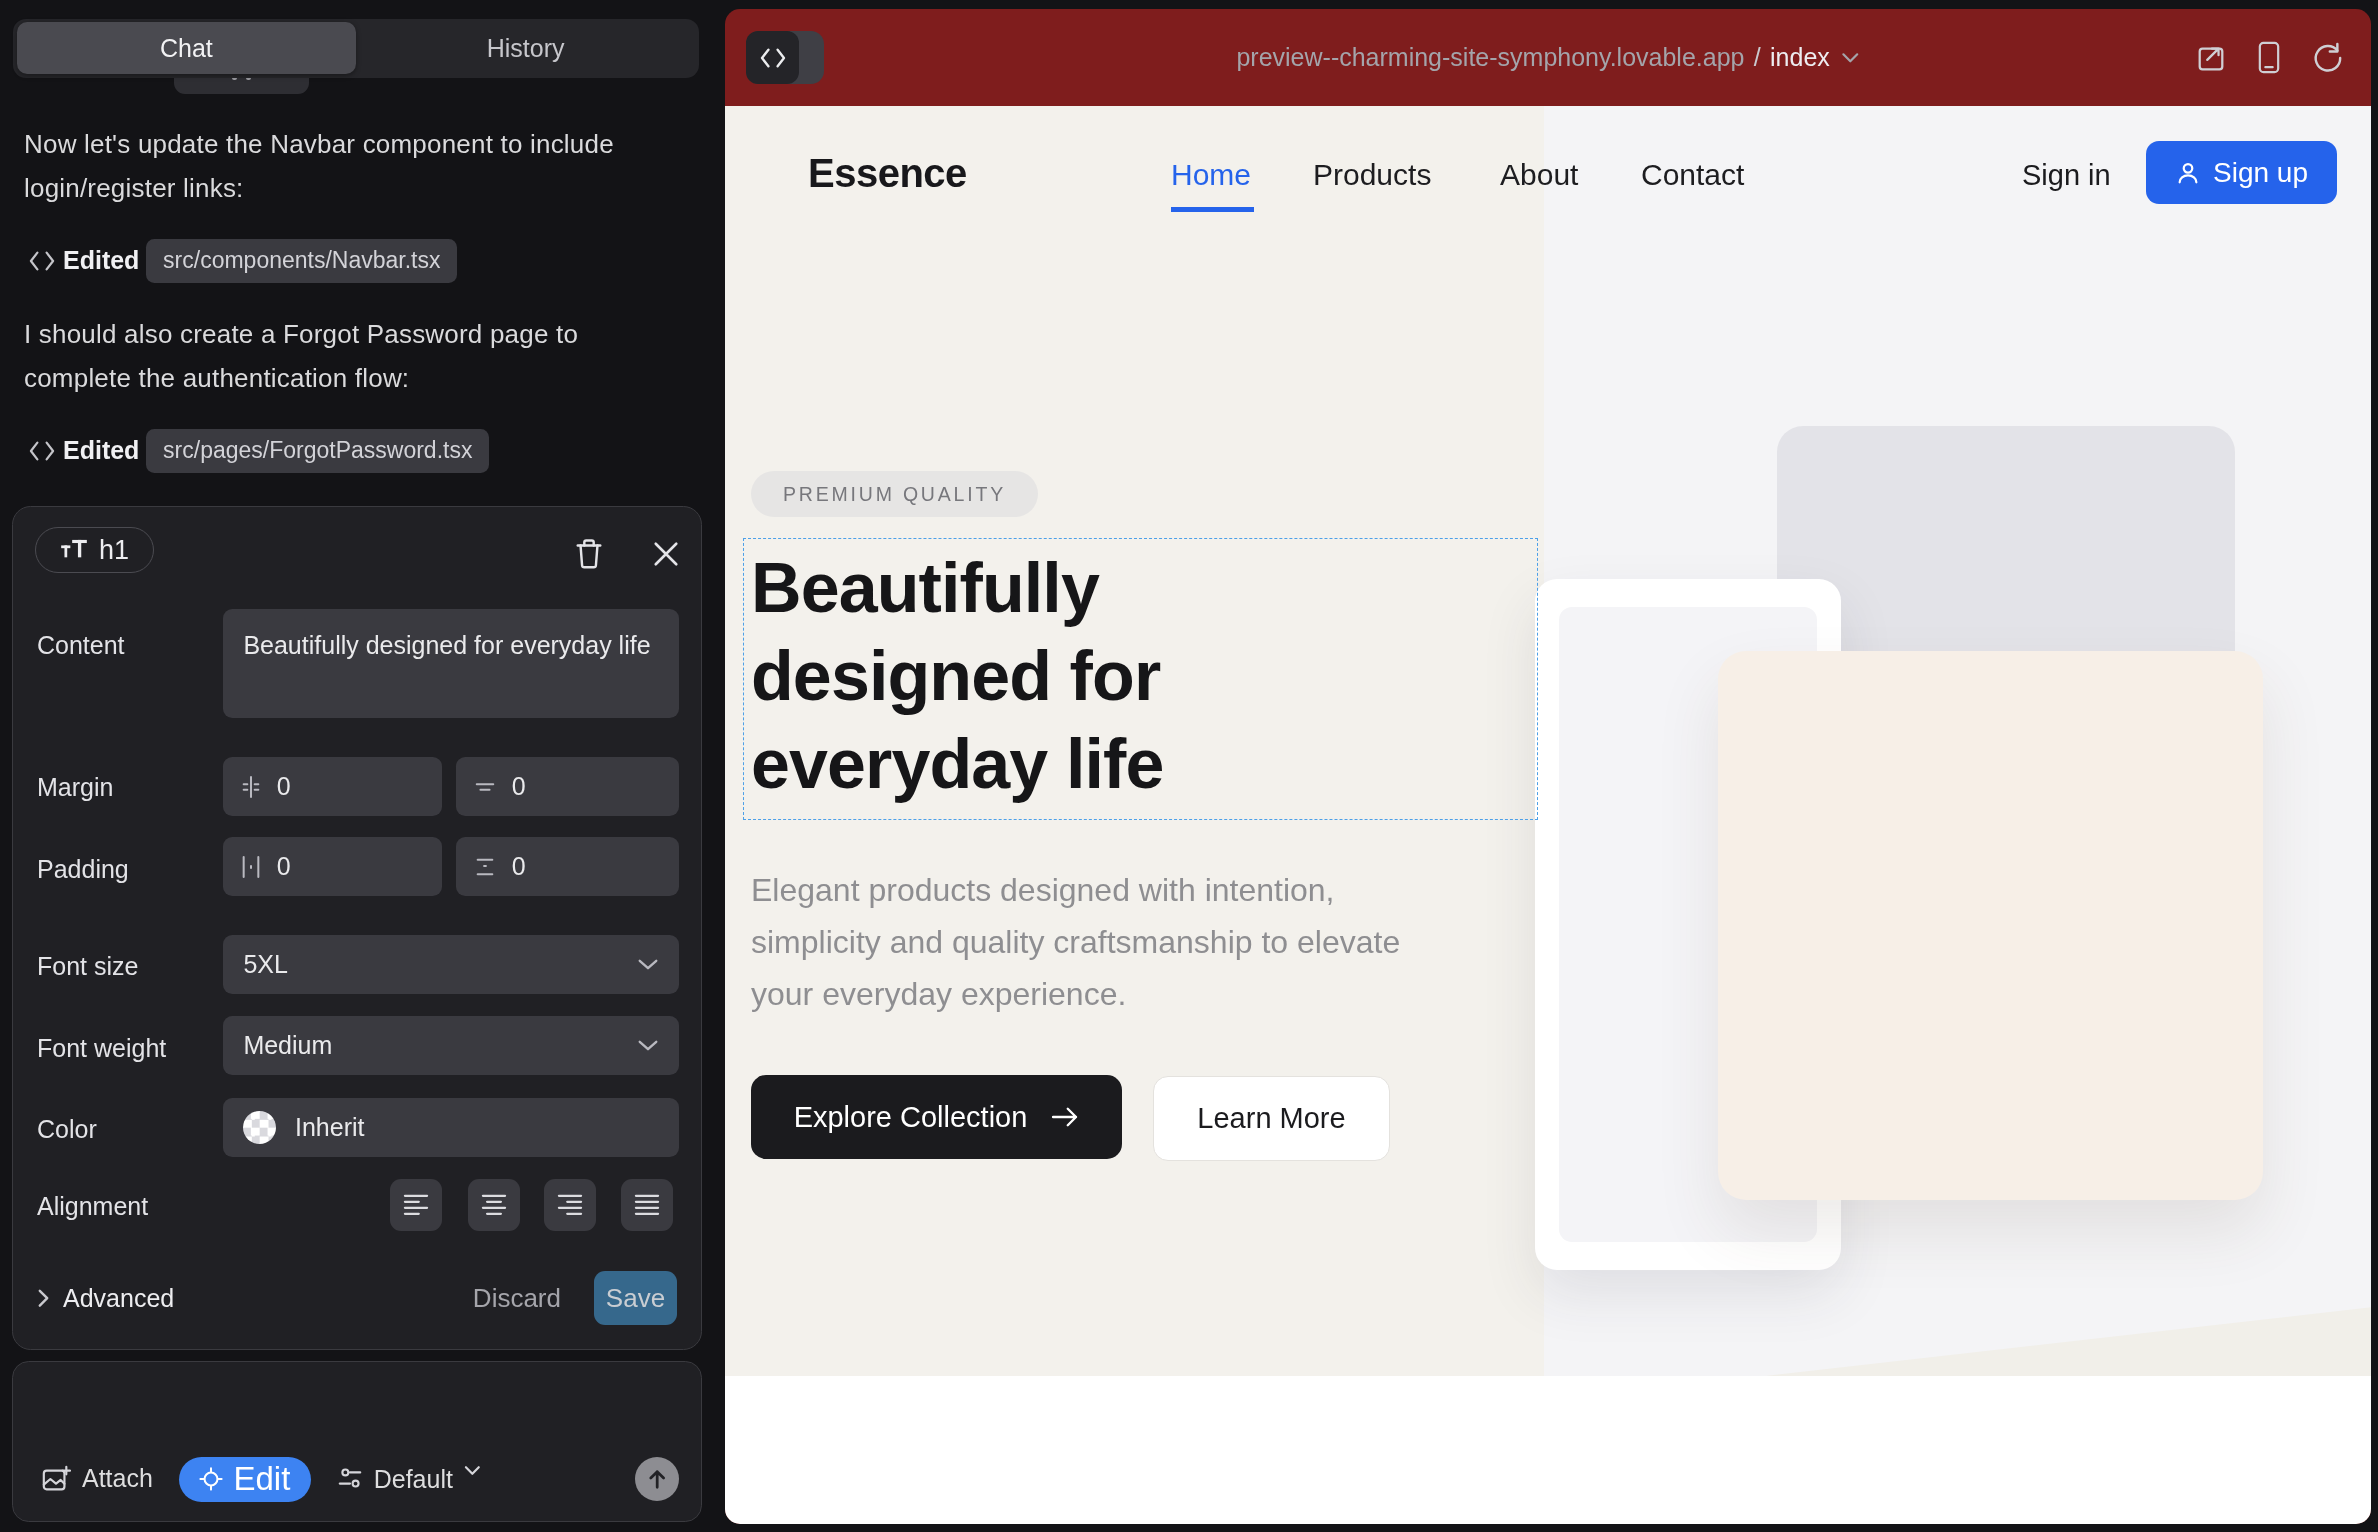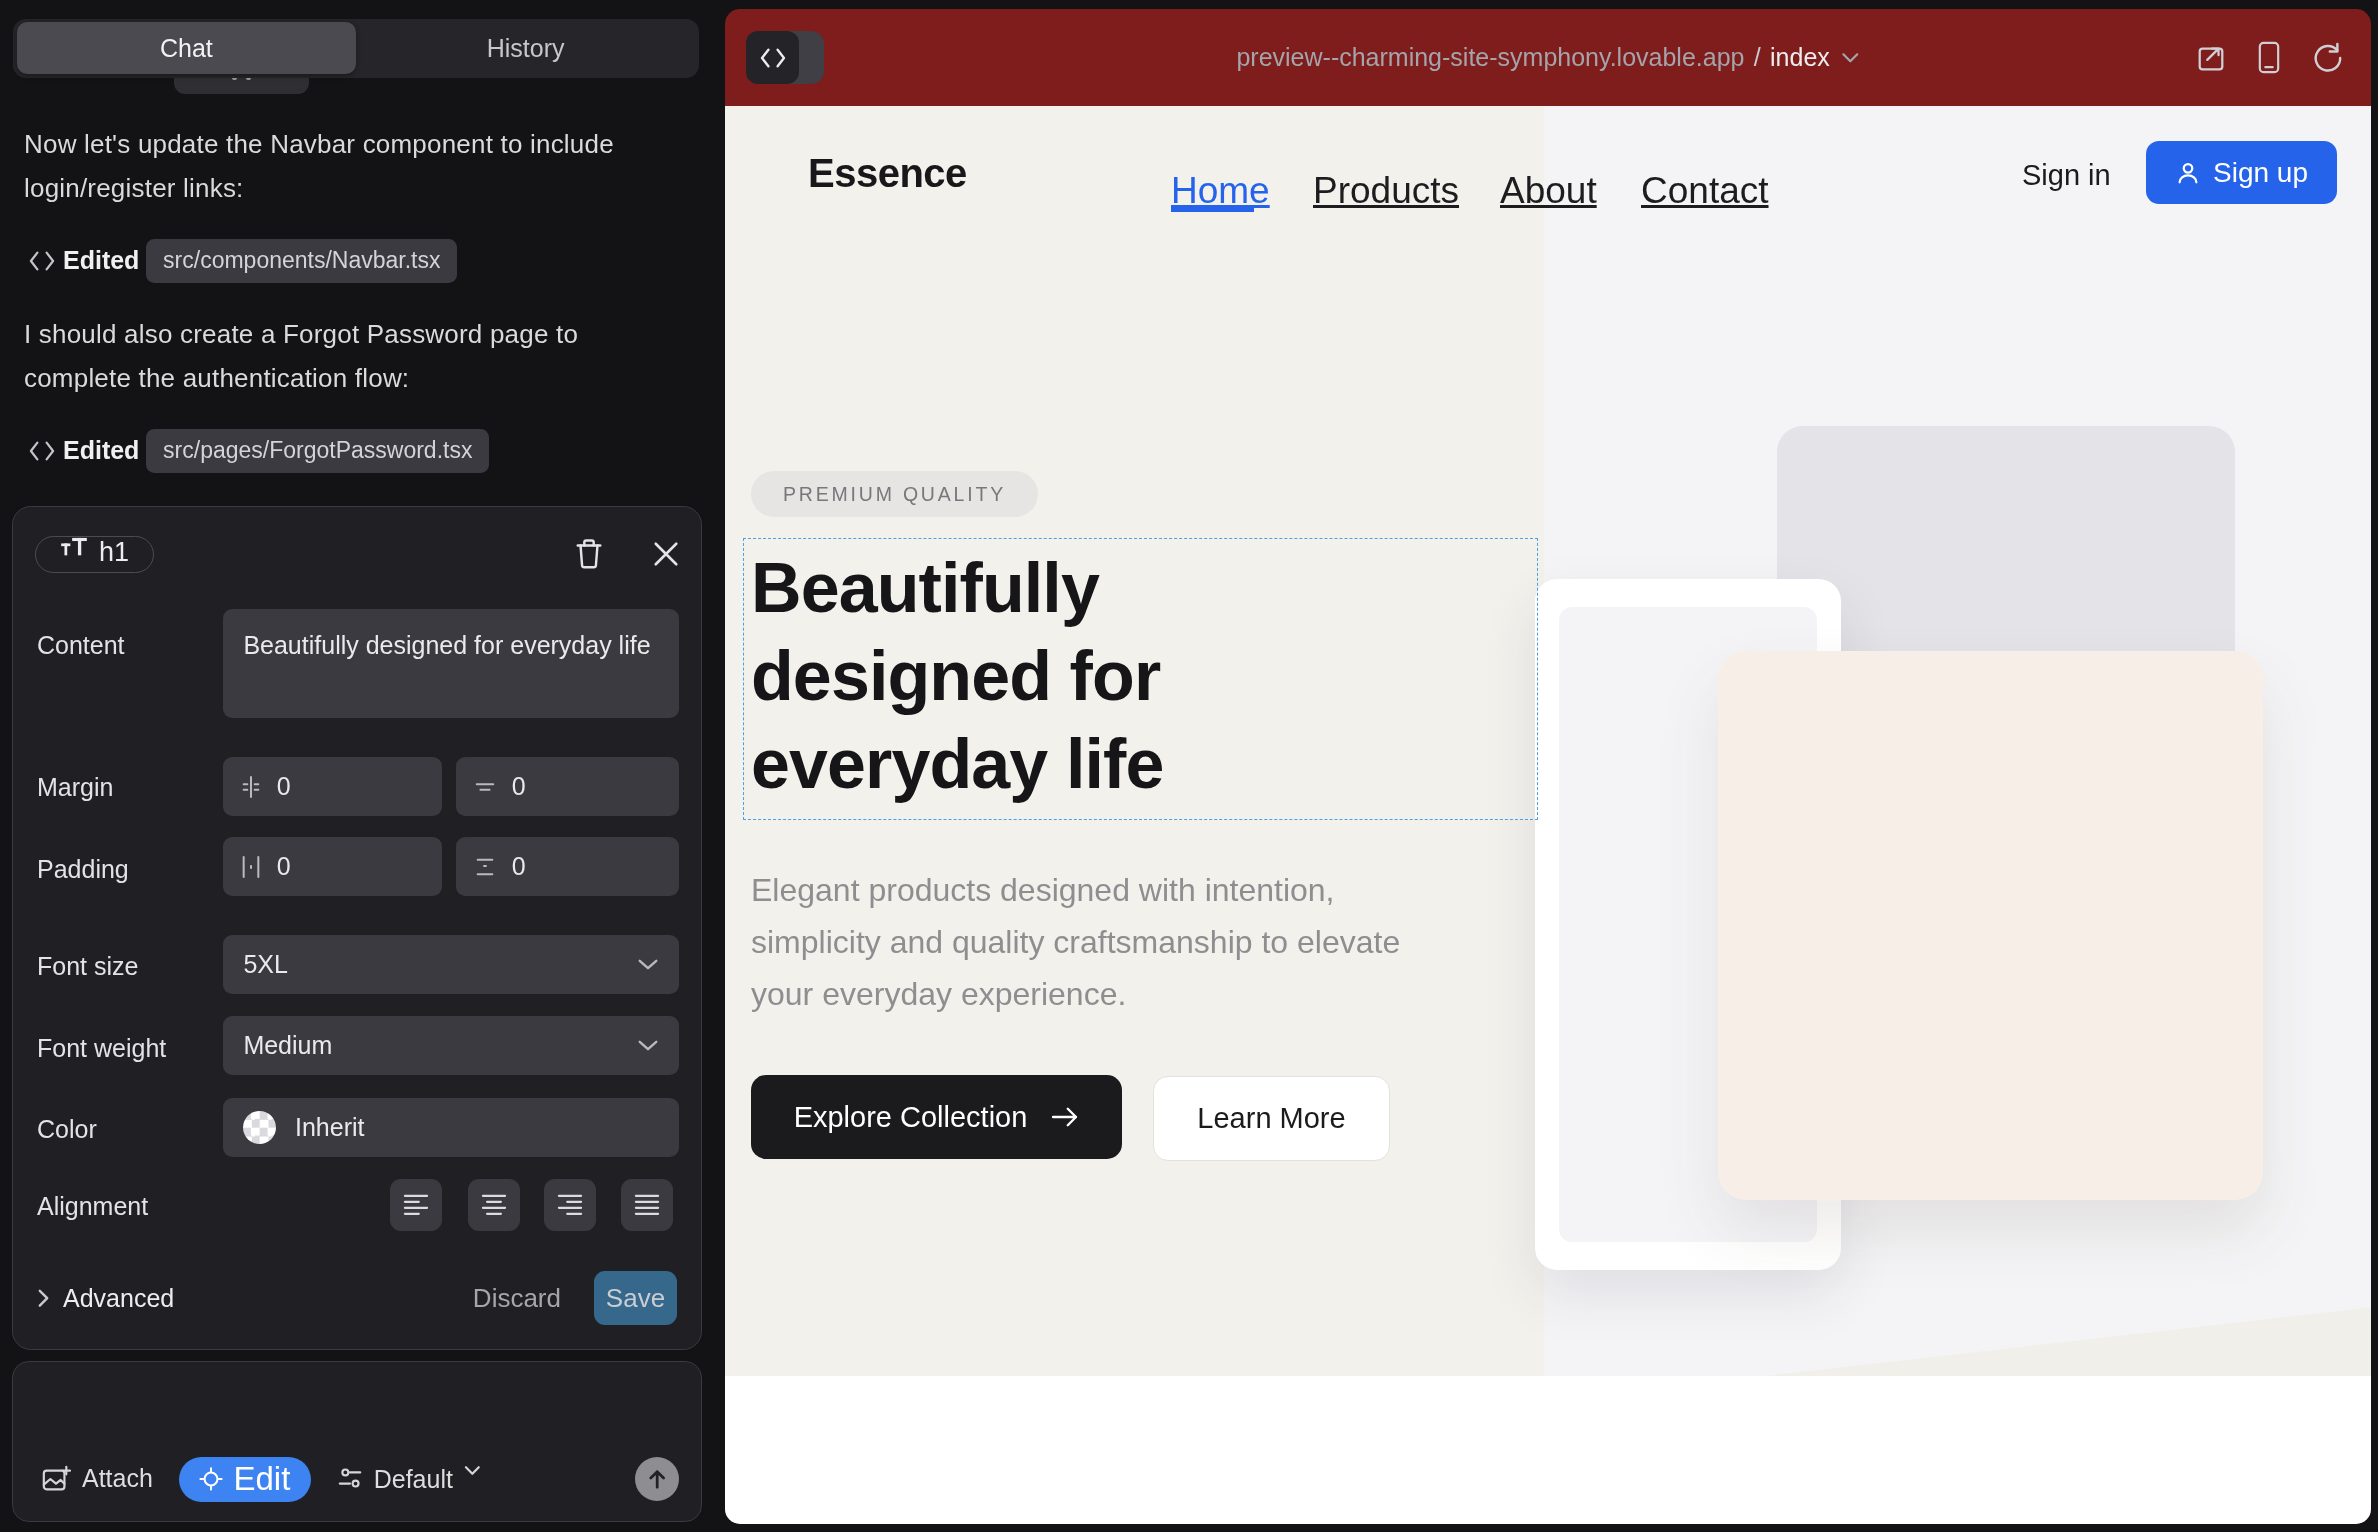--- a/index.html
+++ b/index.html
@@ -43,23 +43,23 @@
     background:#3a3a40; border-radius:8.3px; padding:8.3px 16.7px;
     font-size:23px; color:#d3d3d8; white-space:nowrap;
   }
 
   
   .editor {
     position:absolute; left:12px; top:506px; width:690px; height:844px;
     background:#202024; border:0.9px solid #3a3a3f; border-radius:18.6px; z-index:2;
   }
   .tag-pill {
-    position:absolute; left:22px; top:20.4px; width:119px; height:37px;
+    position:absolute; left:22px; top:20.4px; width:119px; height:46px;
     border:0.9px solid #4b4b51; border-radius:27px;
-    display:flex; align-items:flex-start; justify-content:center; gap:11px;margin-top:9px;
+    display:flex; align-items:center; justify-content:center; gap:11px;
   }
   .tag-pill .tagname { font-size:27px; color:#ededf0; }
   .icon-btn { position:absolute; width:37px; height:37px; display:flex; align-items:center; justify-content:center; color:#e4e4e8; cursor:pointer; }
 
   .field-label { position:absolute; left:24px; font-size:25px; color:#e3e3e7; font-weight:500; }
 
   .content-box {
     position:absolute; left:210px; top:102px; width:456px; height:109px;
     background:#3a3a40; border-radius:9.3px; padding:16.7px 20.4px;
     font-size:25px; line-height:38px; color:#eaeaec;
@@ -171,21 +171,21 @@
     position:absolute; left:810px; top:473px; width:306px; height:691px;
     background:#ffffff; border-radius:22px; box-shadow:0 24px 56px rgba(50,50,70,.10);
   }
   .white-card-inner { position:absolute; left:24px; top:28px; right:24px; bottom:28px; background:#f4f4f7; border-radius:13px; }
   .cream-rect {
     position:absolute; left:993px; top:545px; width:545px; height:549px;
     background:#f7efe7; border-radius:28px; box-shadow:0 32px 65px rgba(80,60,40,.10);
   }
 
   .brand { position:absolute; left:83px; top:45px; font-size:40px; font-weight:700; color:#18181b; letter-spacing:-0.5px; z-index:5; }
-  .nav-link { position:absolute; top:64px; font-size:37px; color:#1d1d20; z-index:5; cursor:pointer;text-decoration:underline; }
+  .nav-link { position:absolute; top:52px; font-size:30px; color:#1d1d20; z-index:5; cursor:pointer; }
   .nav-link.active { color:#2563eb; }
   .nav-underline { position:absolute; left:446px; top:101px; width:83px; height:4.6px; background:#2563eb; z-index:5; }
   .signin { position:absolute; left:1297px; top:53px; font-size:29px; color:#1b1b1e; z-index:5; cursor:pointer; }
   .signup {
     position:absolute; left:1421px; top:35px; width:191px; height:63px;
     background:#2563eb; border-radius:13px; color:#fff; font-size:28px;
     display:flex; align-items:center; justify-content:center; gap:12px; z-index:5; cursor:pointer;
   }
 
   .badge {

